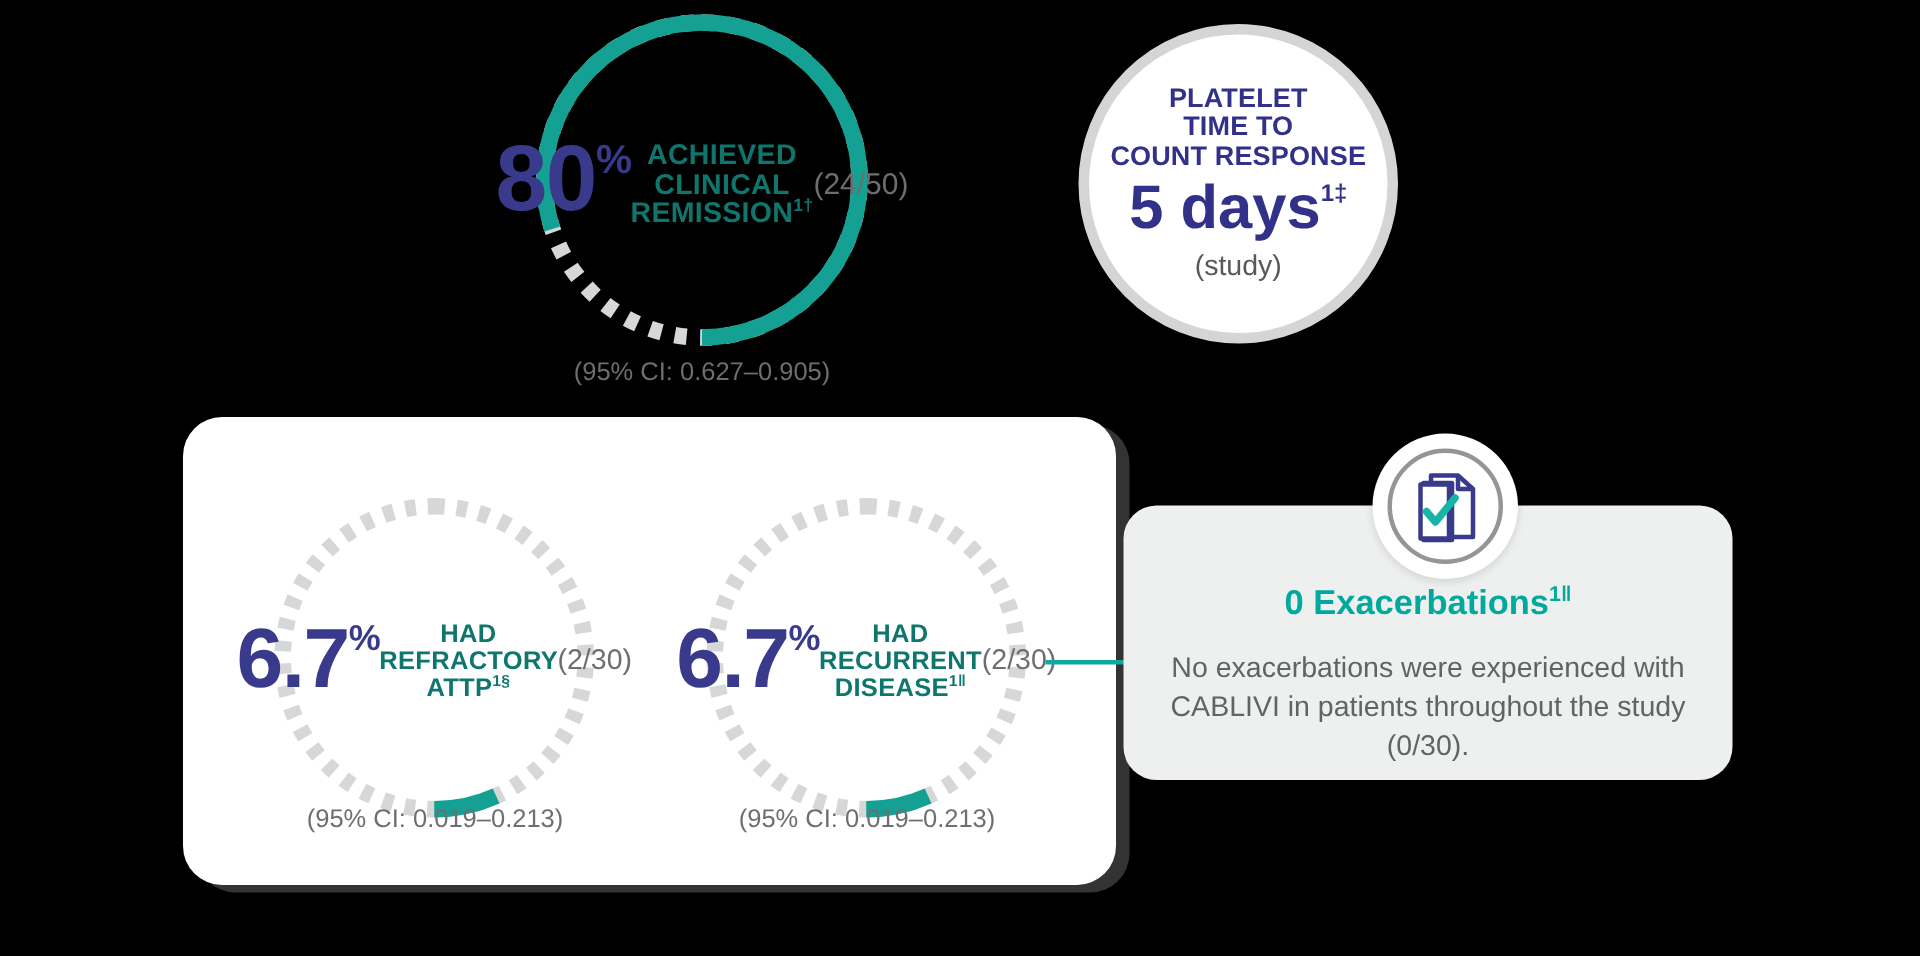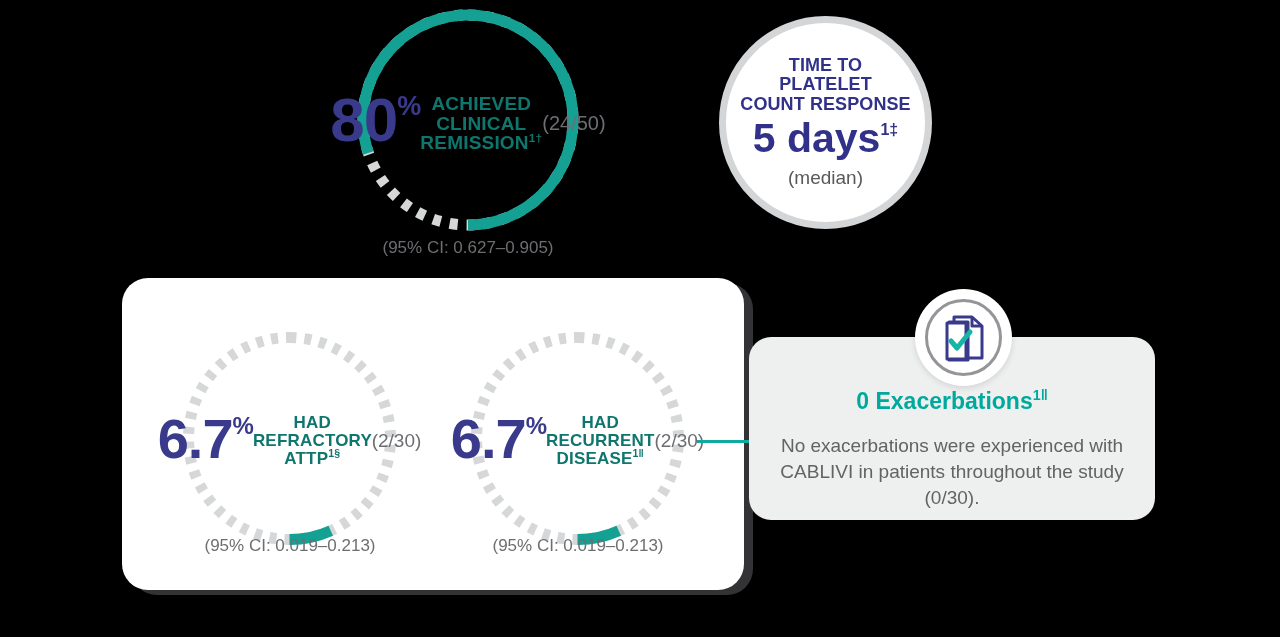--- a/index.html
+++ b/index.html
@@ -138,29 +138,29 @@
       </div>
       <div class="frac">(24/50)</div>
     </div>
   </div>
   <div class="abs ci" id="ci80">(95% CI: 0.627–0.905)</div>
 
   <div class="abs" id="bubble">
     <div class="ring"></div>
     <div class="inner">
       <div class="ttl">
+        <div>PLATELET</div>
         <div>TIME TO</div>
-        <div>PLATELET</div>
         <div>COUNT RESPONSE</div>
       </div>
       <div class="days">
         <span>5 days</span>
           <span class="sup">1‡</span>
       </div>
-      <div class="median">(median)</div>
+      <div class="median">(study)</div>
     </div>
   </div>
 
   <div class="abs" id="card-shadow"></div>
   <div class="abs" id="card"></div>
 
   <div class="abs donut-sm" id="donutA">
     <svg width="223" height="223" viewBox="0 0 223 223">
       <circle cx="111.5" cy="111.5" r="101" fill="none" stroke="#d5d7d8" stroke-width="11" stroke-dasharray="7 8" transform="rotate(-90 111.5 111.5)"></circle>
       <circle cx="111.5" cy="111.5" r="101" fill="none" stroke="#14a093" stroke-width="11" stroke-dasharray="42.5 634.6" transform="rotate(-90 111.5 111.5) scale(-1,1) translate(-223,0)"></circle>

